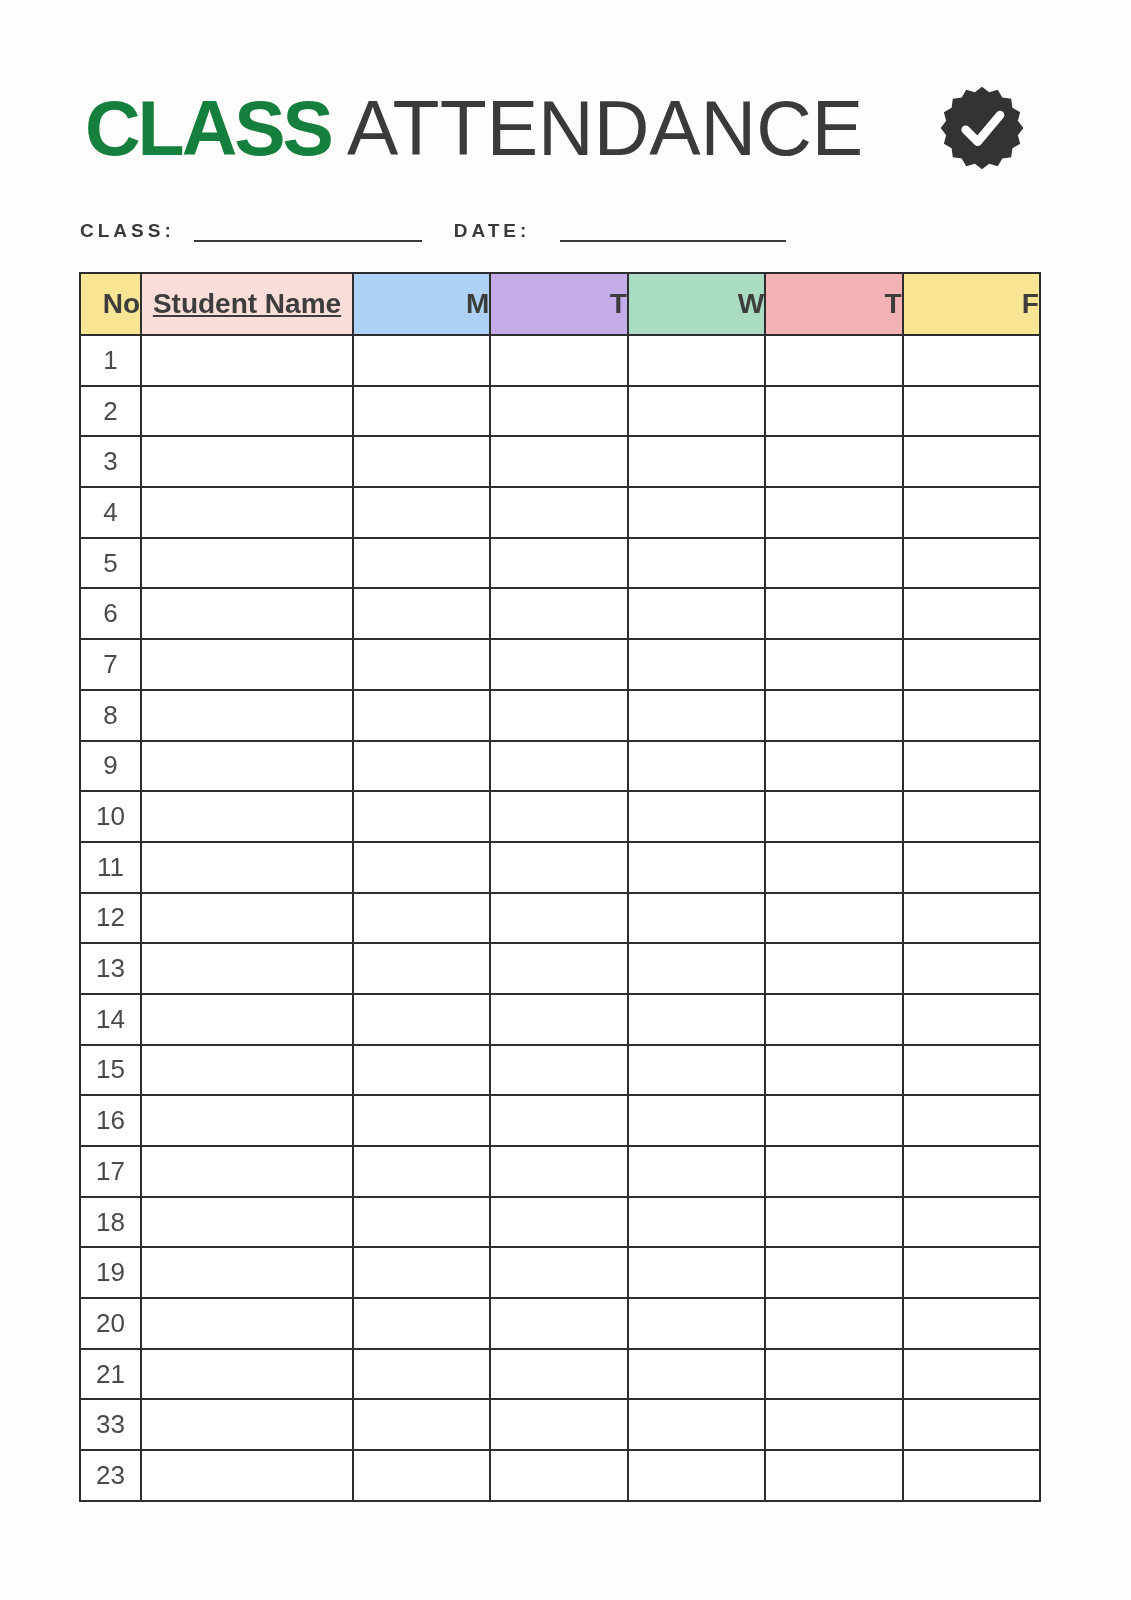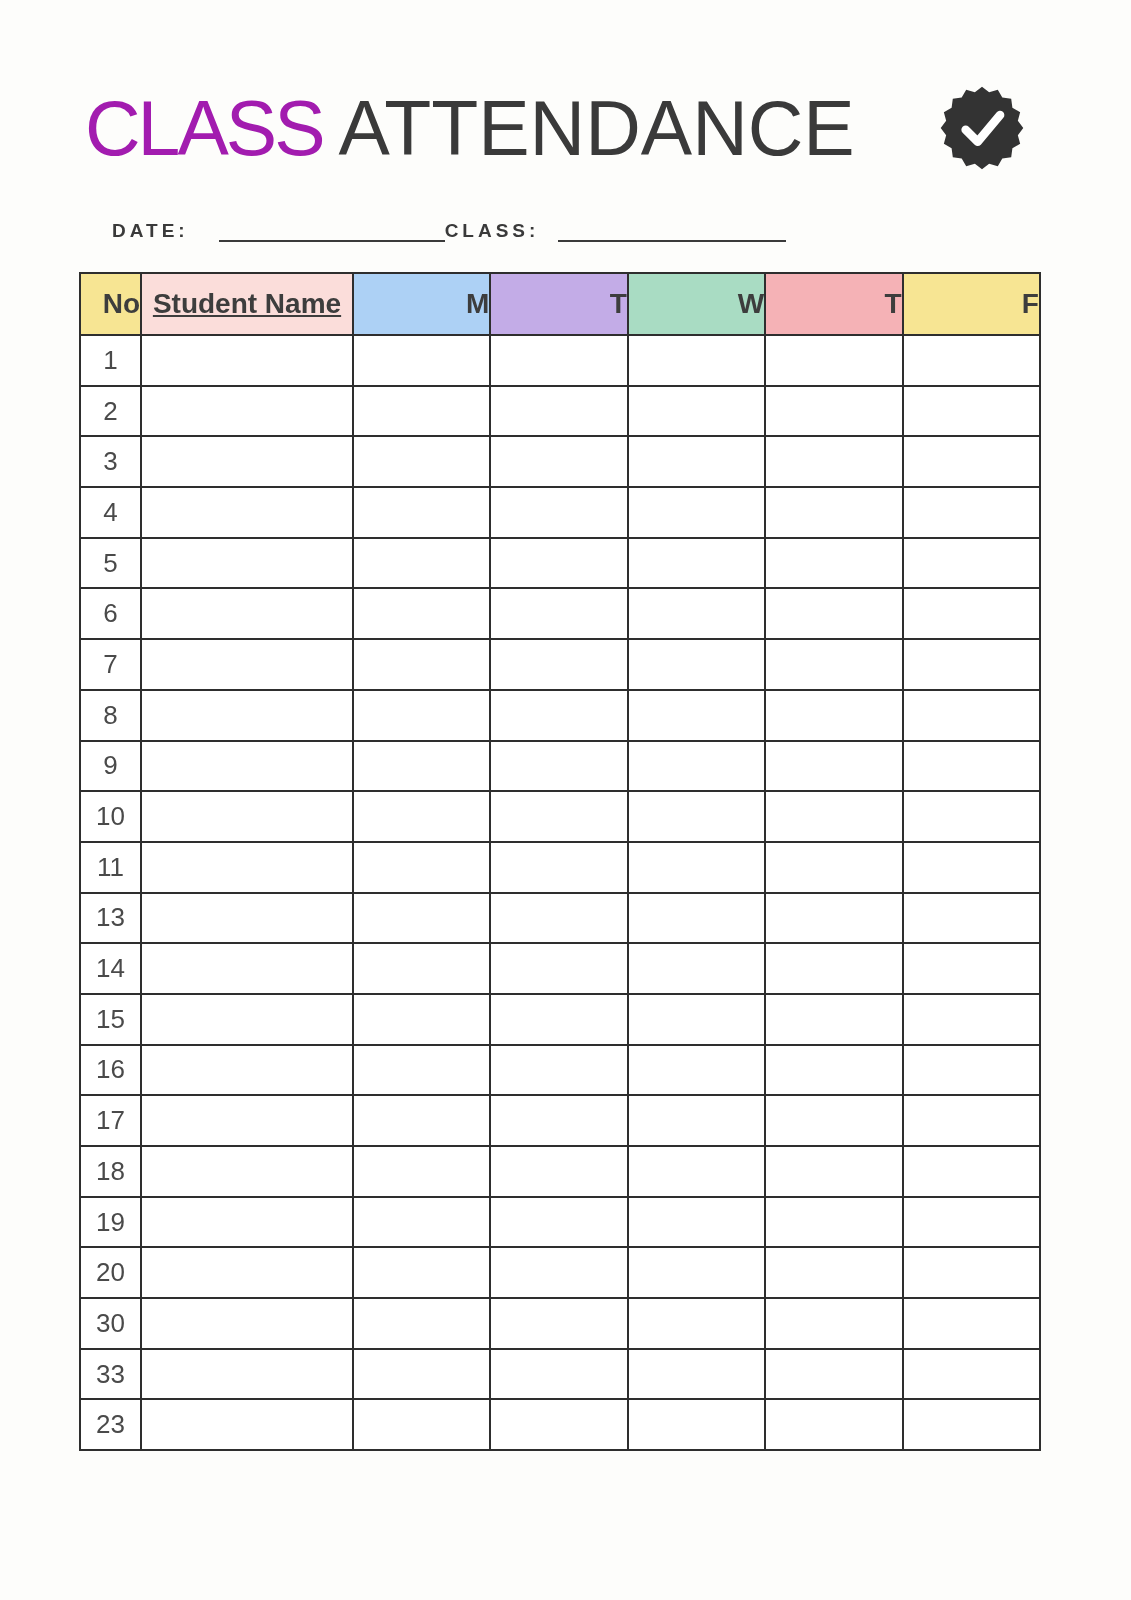--- a/index.html
+++ b/index.html
@@ -12,21 +12,21 @@
   }
   .sheet { position: relative; width: 1131px; height: 1600px; }
 
   
   .title-row {
     display: flex; align-items: center; justify-content: space-between;
     margin: 84px 106px 0 85px;
     height: 88px;
   }
   .page-title { font-size: 77px; line-height: 1; white-space: nowrap; }
-  .title-bold  { font-weight: 400; letter-spacing: -3px; color: #a21caf; }
+  .title-bold  { font-weight: 700; letter-spacing: -3px; color: #15803d; }
   .title-light { font-weight: 400; letter-spacing: 0px; margin-left: 16px; color: #3A3A3A; }
   .badge { width: 86px; height: 86px; flex: 0 0 auto; }
 
   
   .form-row {
     display: flex; align-items: flex-end;
     margin: 40px 0 0 80px;
     height: 30px;
   }
   .field { display: flex; align-items: flex-end; }
@@ -77,27 +77,27 @@
 
   <div class="title-row">
     <h1 class="page-title"><span class="title-bold">CLASS</span><span class="title-light">ATTENDANCE</span></h1>
     <svg class="badge" viewBox="0 0 100 100" aria-hidden="true">
       <polygon points="98.00,50.00 91.68,58.29 94.35,68.37 85.34,73.61 83.94,83.94 73.61,85.34 68.37,94.35 58.29,91.68 50.00,98.00 41.71,91.68 31.63,94.35 26.39,85.34 16.06,83.94 14.66,73.61 5.65,68.37 8.32,58.29 2.00,50.00 8.32,41.71 5.65,31.63 14.66,26.39 16.06,16.06 26.39,14.66 31.63,5.65 41.71,8.32 50.00,2.00 58.29,8.32 68.37,5.65 73.61,14.66 83.94,16.06 85.34,26.39 94.35,31.63 91.68,41.71" fill="#333333"></polygon>
       <path d="M31 52 L45 66 L71 35" fill="none" stroke="#FFFFFF" stroke-width="10" stroke-linecap="round" stroke-linejoin="round"></path>
     </svg>
   </div>
 
   <div class="form-row">
+    <div class="field">
+      <span class="field-label">CLASS:</span>
+      <input class="field-input class-input" type="text" value="" style="">
+    </div>
     <div class="field date-field">
       <span class="field-label">DATE:</span>
       <input class="field-input date-input" type="text" value="" style="">
-    </div>
-    <div class="field">
-      <span class="field-label">CLASS:</span>
-      <input class="field-input class-input" type="text" value="" style="">
     </div>
   </div>
 
   <table class="attendance">
     <thead>
       <tr>
           <th class="no-col" style="background: rgb(247, 229, 147);">No</th>
           <th class="name-col" style="background: rgb(251, 221, 218);">Student Name</th>
           <th class="day-col" style="background: rgb(173, 209, 245);">M</th>
           <th class="day-col" style="background: rgb(195, 172, 231);">T</th>
@@ -200,20 +200,29 @@
         <tr>
           <td>11</td>
           <td></td>
           <td></td>
           <td></td>
           <td></td>
           <td></td>
           <td></td>
         </tr>
         <tr>
+          <td>12</td>
+          <td></td>
+          <td></td>
+          <td></td>
+          <td></td>
+          <td></td>
+          <td></td>
+        </tr>
+        <tr>
           <td>13</td>
           <td></td>
           <td></td>
           <td></td>
           <td></td>
           <td></td>
           <td></td>
         </tr>
         <tr>
           <td>14</td>
@@ -272,21 +281,21 @@
         <tr>
           <td>20</td>
           <td></td>
           <td></td>
           <td></td>
           <td></td>
           <td></td>
           <td></td>
         </tr>
         <tr>
-          <td>30</td>
+          <td>21</td>
           <td></td>
           <td></td>
           <td></td>
           <td></td>
           <td></td>
           <td></td>
         </tr>
         <tr>
           <td>33</td>
           <td></td>

